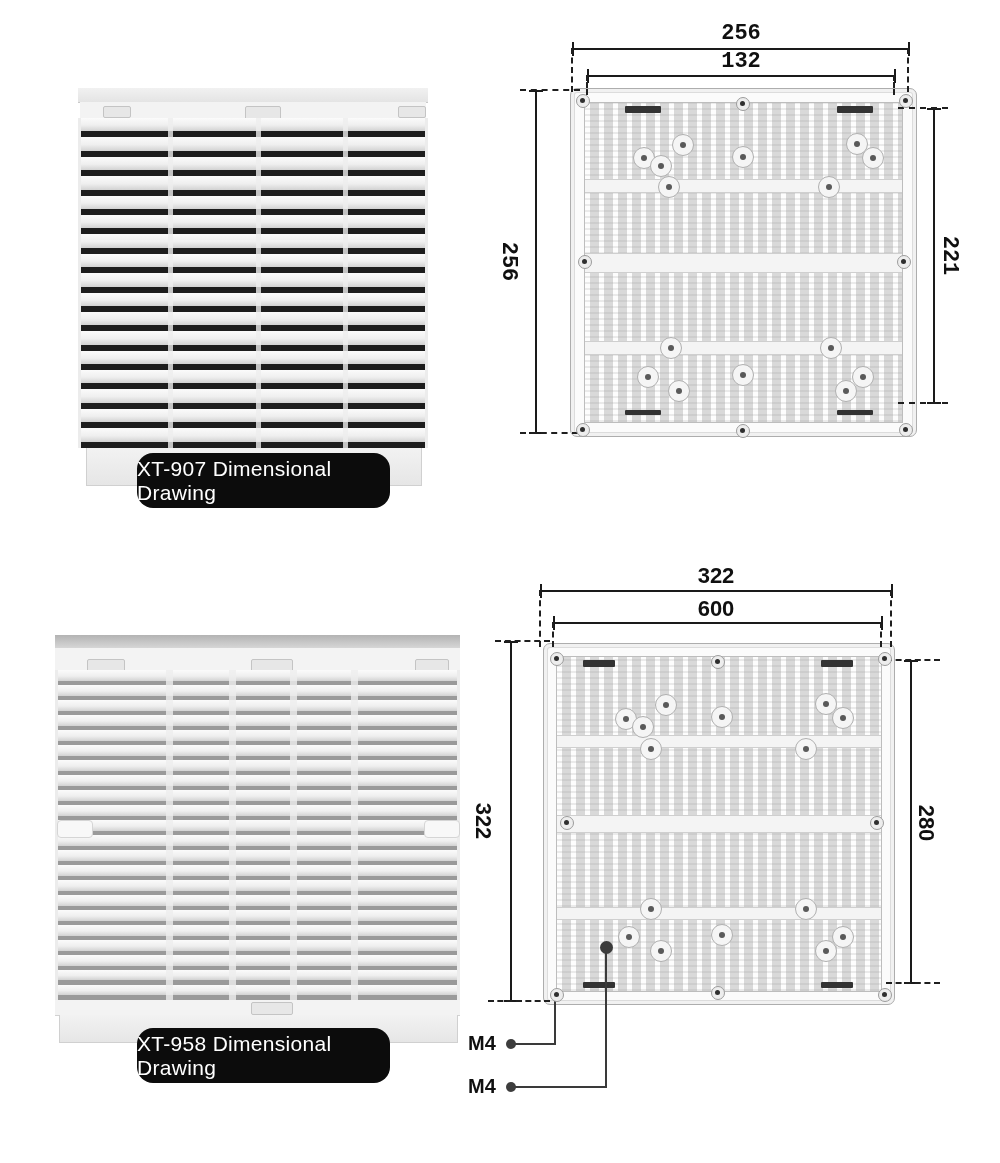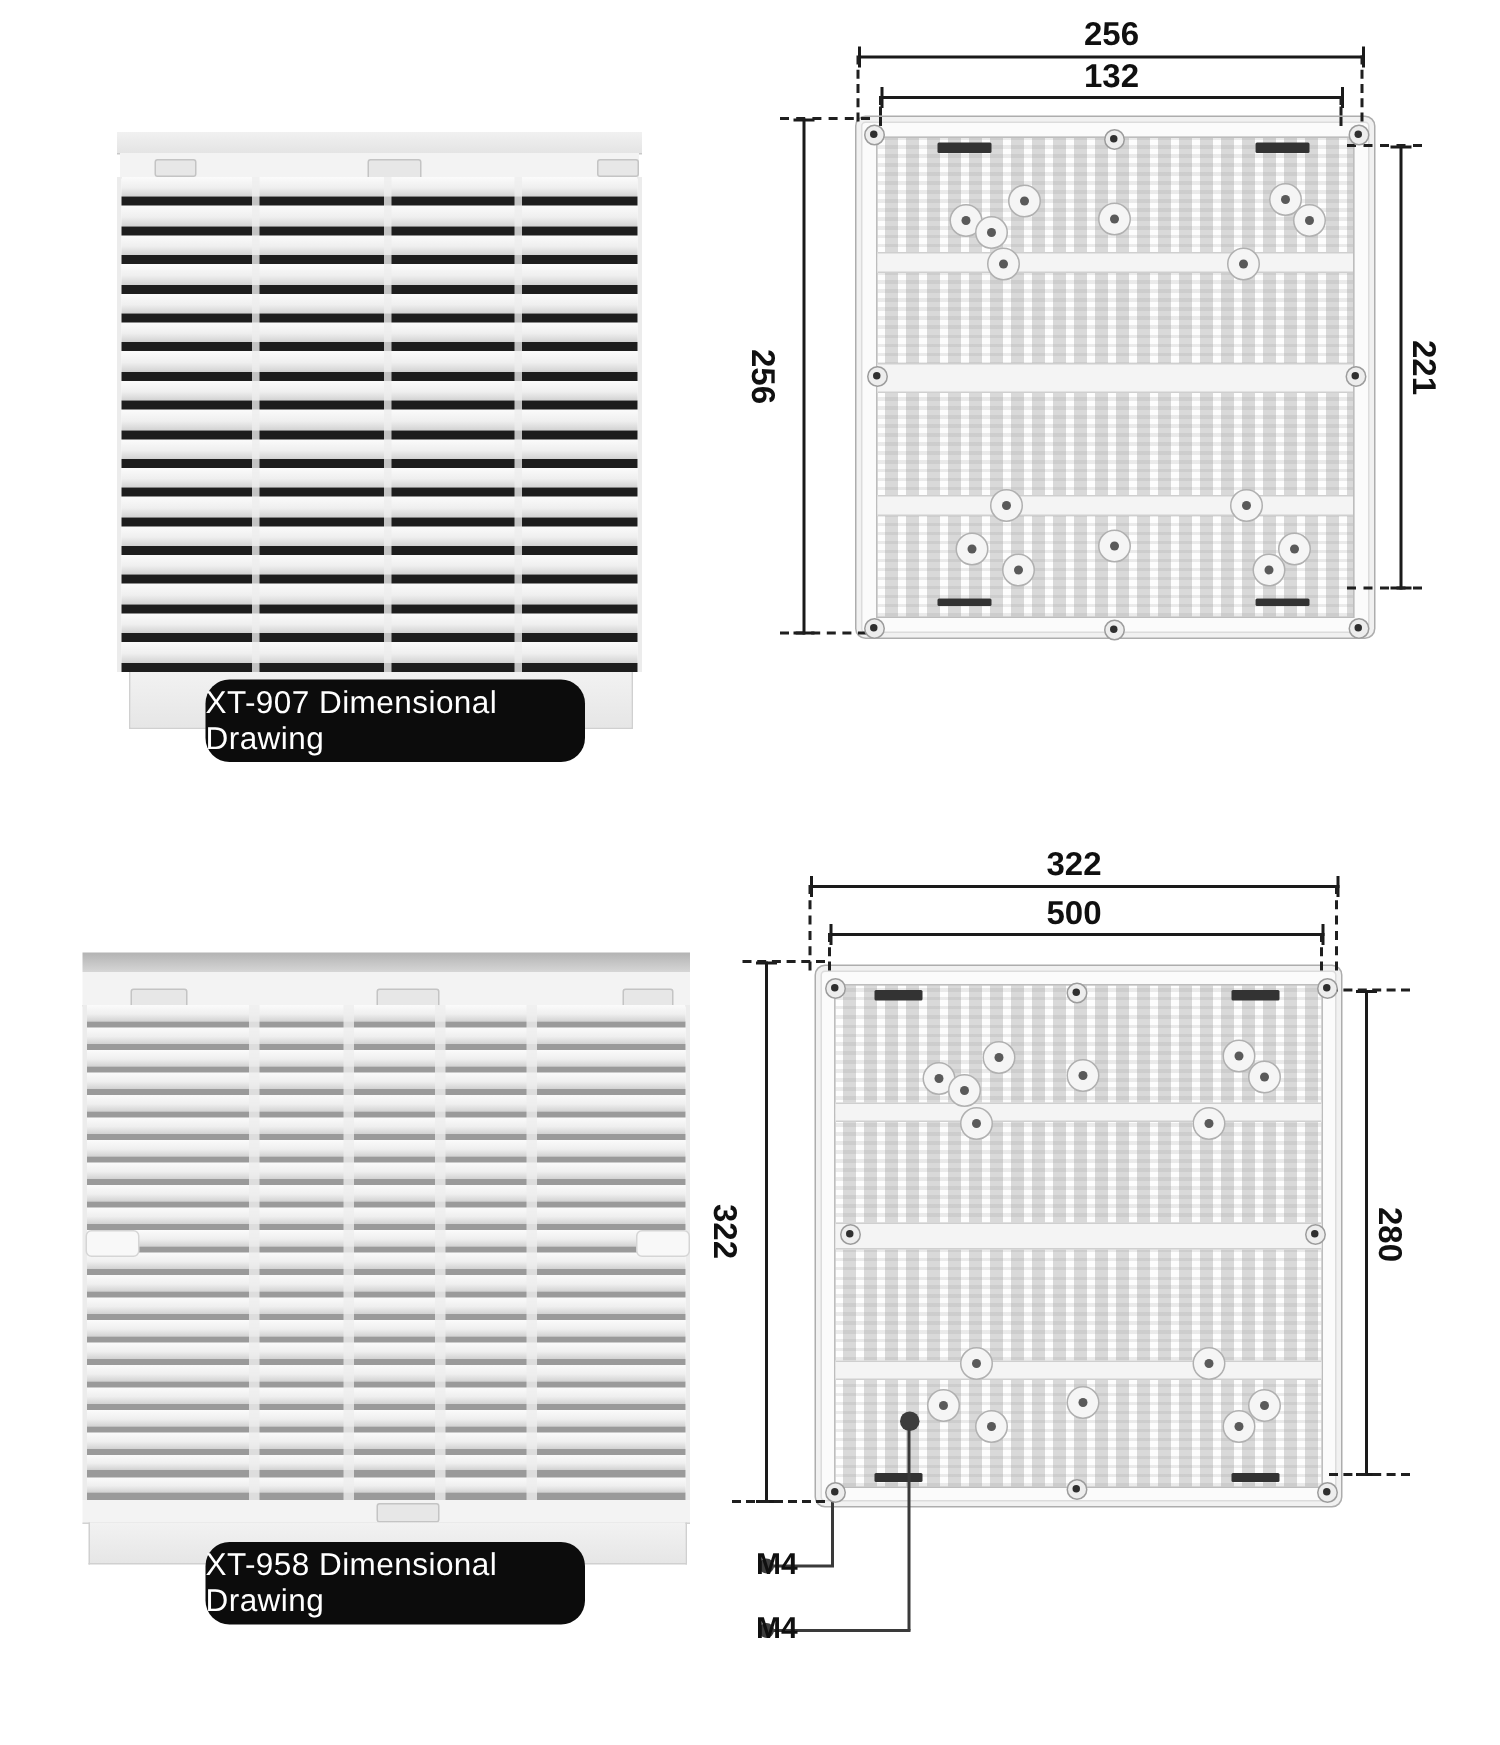--- a/index.html
+++ b/index.html
@@ -39,21 +39,21 @@
   .hline{position:absolute;height:2px;background:#1a1a1a;}
   .vline{position:absolute;width:2px;background:#1a1a1a;}
   .tickv{position:absolute;width:2px;height:14px;background:#1a1a1a;}
   .tickh{position:absolute;width:14px;height:2px;background:#1a1a1a;}
   .dashv{position:absolute;width:0;border-left:2px dashed #1f1f1f;}
   .dashh{position:absolute;height:0;border-top:2px dashed #1f1f1f;}
   .dimnum{position:absolute;font-weight:bold;font-size:22px;color:#101010;text-align:center;}
   .vnum{transform:rotate(90deg);}
   .leader{background:#3a3a3a;}
   .ldot{position:absolute;width:10px;height:10px;border-radius:50%;background:#3d3d3d;}
-  .m4{position:absolute;font-weight:bold;font-size:20px;color:#101010;margin-left:36px;}
+  .m4{position:absolute;font-weight:bold;font-size:20px;color:#101010;}
 
   
   .pill{position:absolute;width:253px;height:55px;border-radius:16px;background:#0c0c0c;
         color:#fff;font-size:21px;display:flex;align-items:center;justify-content:center;letter-spacing:.3px;}
 </style>
 </head>
 <body>
 
 <div class="photo" style="left:78px;top:88px;width:350px;height:367px;">
   <div class="cap1" style="top:0;height:14px;"></div>
@@ -130,21 +130,21 @@
         <div class="face" style="height: 13.4px;"></div>
         <div class="slot" style="height: 6px; background: rgb(29, 29, 29);"></div>
       </div>
     </div>
   <div class="coldiv" style="left:90px;top:30px;height:330px;width:5px;"></div>
   <div class="coldiv" style="left:178px;top:30px;height:330px;width:5px;"></div>
   <div class="coldiv" style="left:265px;top:30px;height:330px;width:5px;"></div>
   <div class="plinth" style="left:8px;top:360px;width:334px;height:37px;"></div>
 </div>
 
-<div class="abs" style="left:470px;top:4px;width:520px;height:450px;">
+<div class="abs" style="left:470px;top:15px;width:520px;height:450px;font-family:Liberation Mono, monospace;">
   <div class="rear-frame" style="left:100px;top:73px;width:345px;height:347px;"></div>
   <div class="rear-grid" style="left:114px;top:87px;width:317px;height:319px;">
     <div class="hband" style="top:76px;height:12px;"></div>
     <div class="hband" style="top:150px;height:18px;"></div>
     <div class="hband" style="top:238px;height:12px;"></div>
   </div>
   <div class="clipslot" style="left:155px;top:91px;width:36px;height:7px;"></div>
   <div class="clipslot" style="left:367px;top:91px;width:36px;height:7px;"></div>
   <div class="clipslot" style="left:155px;top:395px;width:36px;height:5px;"></div>
   <div class="clipslot" style="left:367px;top:395px;width:36px;height:5px;"></div>
@@ -324,21 +324,21 @@
   <div class="clipslot" style="left:381px;top:422px;width:32px;height:6px;"></div>
 
   <div class="hline" style="left:100px;top:30px;width:353px;"></div>
   <div class="tickv" style="left:100px;top:24px;"></div>
   <div class="tickv" style="left:451px;top:24px;"></div>
   <div class="dimnum" style="left:246px;top:3px;width:60px;">322</div>
 
   <div class="hline" style="left:113px;top:62px;width:330px;"></div>
   <div class="tickv" style="left:113px;top:56px;"></div>
   <div class="tickv" style="left:441px;top:56px;"></div>
-  <div class="dimnum" style="left:246px;top:36px;width:60px;">500</div>
+  <div class="dimnum" style="left:246px;top:36px;width:60px;">600</div>
 
   <div class="vline" style="left:70px;top:81px;height:361px;"></div>
   <div class="tickh" style="left:64px;top:81px;"></div>
   <div class="tickh" style="left:64px;top:440px;"></div>
   <div class="dimnum vnum" style="left:13px;top:248px;width:60px;">322</div>
 
   <div class="vline" style="left:470px;top:100px;height:324px;"></div>
   <div class="tickh" style="left:464px;top:100px;"></div>
   <div class="tickh" style="left:464px;top:422px;"></div>
   <div class="dimnum vnum" style="left:456px;top:250px;width:60px;">280</div>

